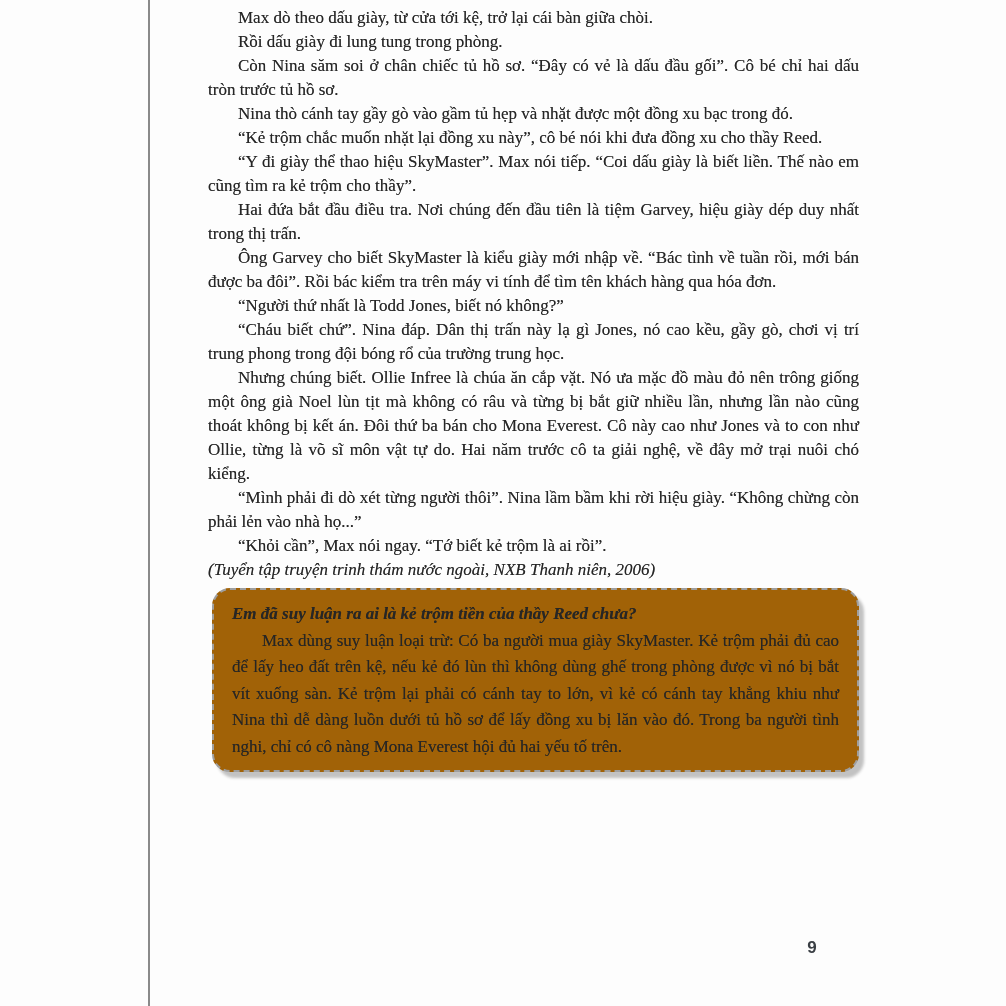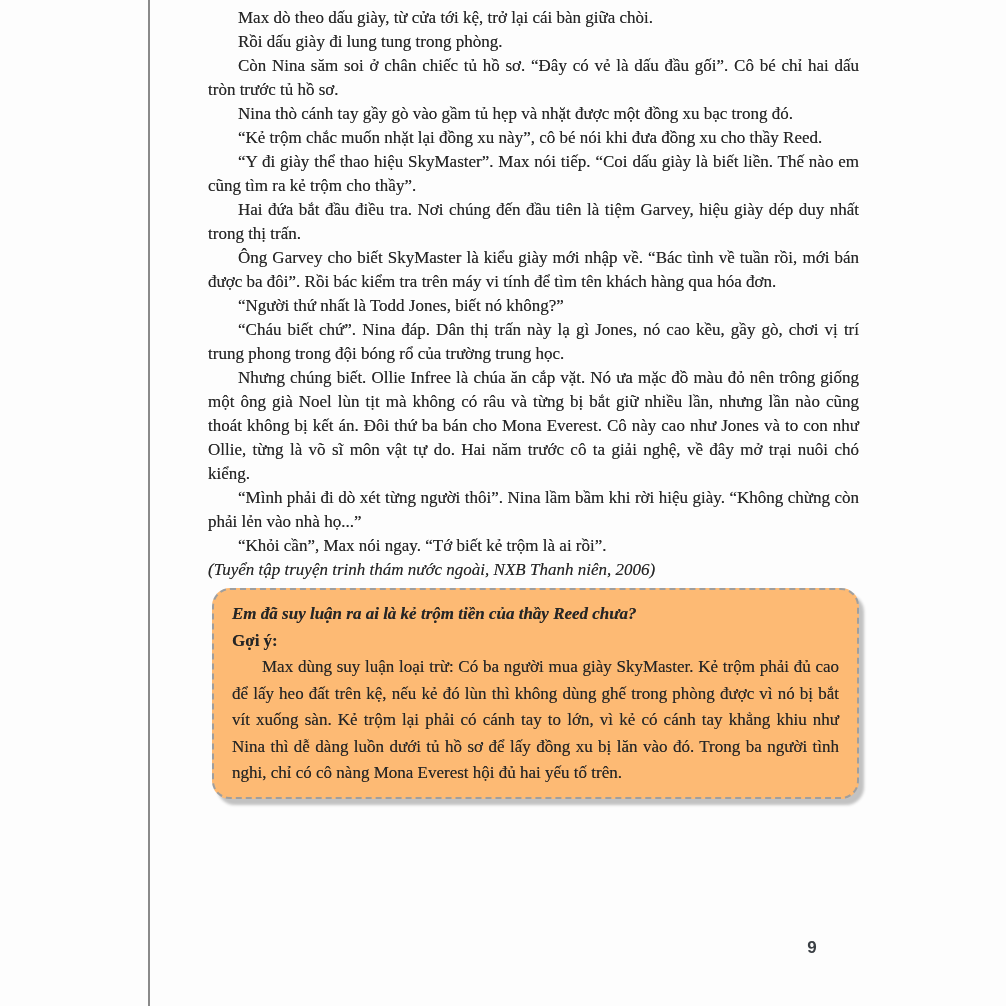--- a/index.html
+++ b/index.html
@@ -35,21 +35,21 @@
     text-align: left;
     text-indent: 0;
     font-style: italic;
     padding-right: 6px;
   }
   .hint-box {
     margin: 6px 0 0 4px;
     border: 2px dashed #9f9f9f;
     border-radius: 18px;
     padding: 11px 18px 10px 18px;
-    background: #fdba74;
+    background: #a16207;
     box-shadow: 5px 6px 3px #c2c2c2;
   }
   .hint-box p {
     margin: 0;
     font-size: 17px;
     line-height: 26.5px;
     text-shadow: 0 0 0.6px rgba(30,30,30,0.55);
   }
   .hint-question { font-weight: bold; font-style: italic; }
   .hint-label { font-weight: bold; }
@@ -83,18 +83,17 @@
     <p>“Người thứ nhất là Todd Jones, biết nó không?”</p>
     <p>“Cháu biết chứ”. Nina đáp. Dân thị trấn này lạ gì Jones, nó cao kều, gầy gò, chơi vị trí trung phong trong đội bóng rổ của trường trung học.</p>
     <p>Nhưng chúng biết. Ollie Infree là chúa ăn cắp vặt. Nó ưa mặc đồ màu đỏ nên trông giống một ông già Noel lùn tịt mà không có râu và từng bị bắt giữ nhiều lần, nhưng lần nào cũng thoát không bị kết án. Đôi thứ ba bán cho Mona Everest. Cô này cao như Jones và to con như Ollie, từng là võ sĩ môn vật tự do. Hai năm trước cô ta giải nghệ, về đây mở trại nuôi chó kiểng.</p>
     <p>“Mình phải đi dò xét từng người thôi”. Nina lầm bầm khi rời hiệu giày. “Không chừng còn phải lẻn vào nhà họ...”</p>
     <p>“Khỏi cần”, Max nói ngay. “Tớ biết kẻ trộm là ai rồi”.</p>
     <p class="attribution">(Tuyển tập truyện trinh thám nước ngoài, NXB Thanh niên, 2006)</p>
   </div>
 
   <div class="hint-box">
     <p class="hint-question">Em đã suy luận ra ai là kẻ trộm tiền của thầy Reed chưa?</p>
-    <p class="hint-label">Gợi ý:</p>
     <p class="hint-body">Max dùng suy luận loại trừ: Có ba người mua giày SkyMaster. Kẻ trộm phải đủ cao để lấy heo đất trên kệ, nếu kẻ đó lùn thì không dùng ghế trong phòng được vì nó bị bắt vít xuống sàn. Kẻ trộm lại phải có cánh tay to lớn, vì kẻ có cánh tay khẳng khiu như Nina thì dễ dàng luồn dưới tủ hồ sơ để lấy đồng xu bị lăn vào đó. Trong ba người tình nghi, chỉ có cô nàng Mona Everest hội đủ hai yếu tố trên.</p>
   </div>
 </div>
 
 <div class="page-number">9</div>
 
 </body></html>

